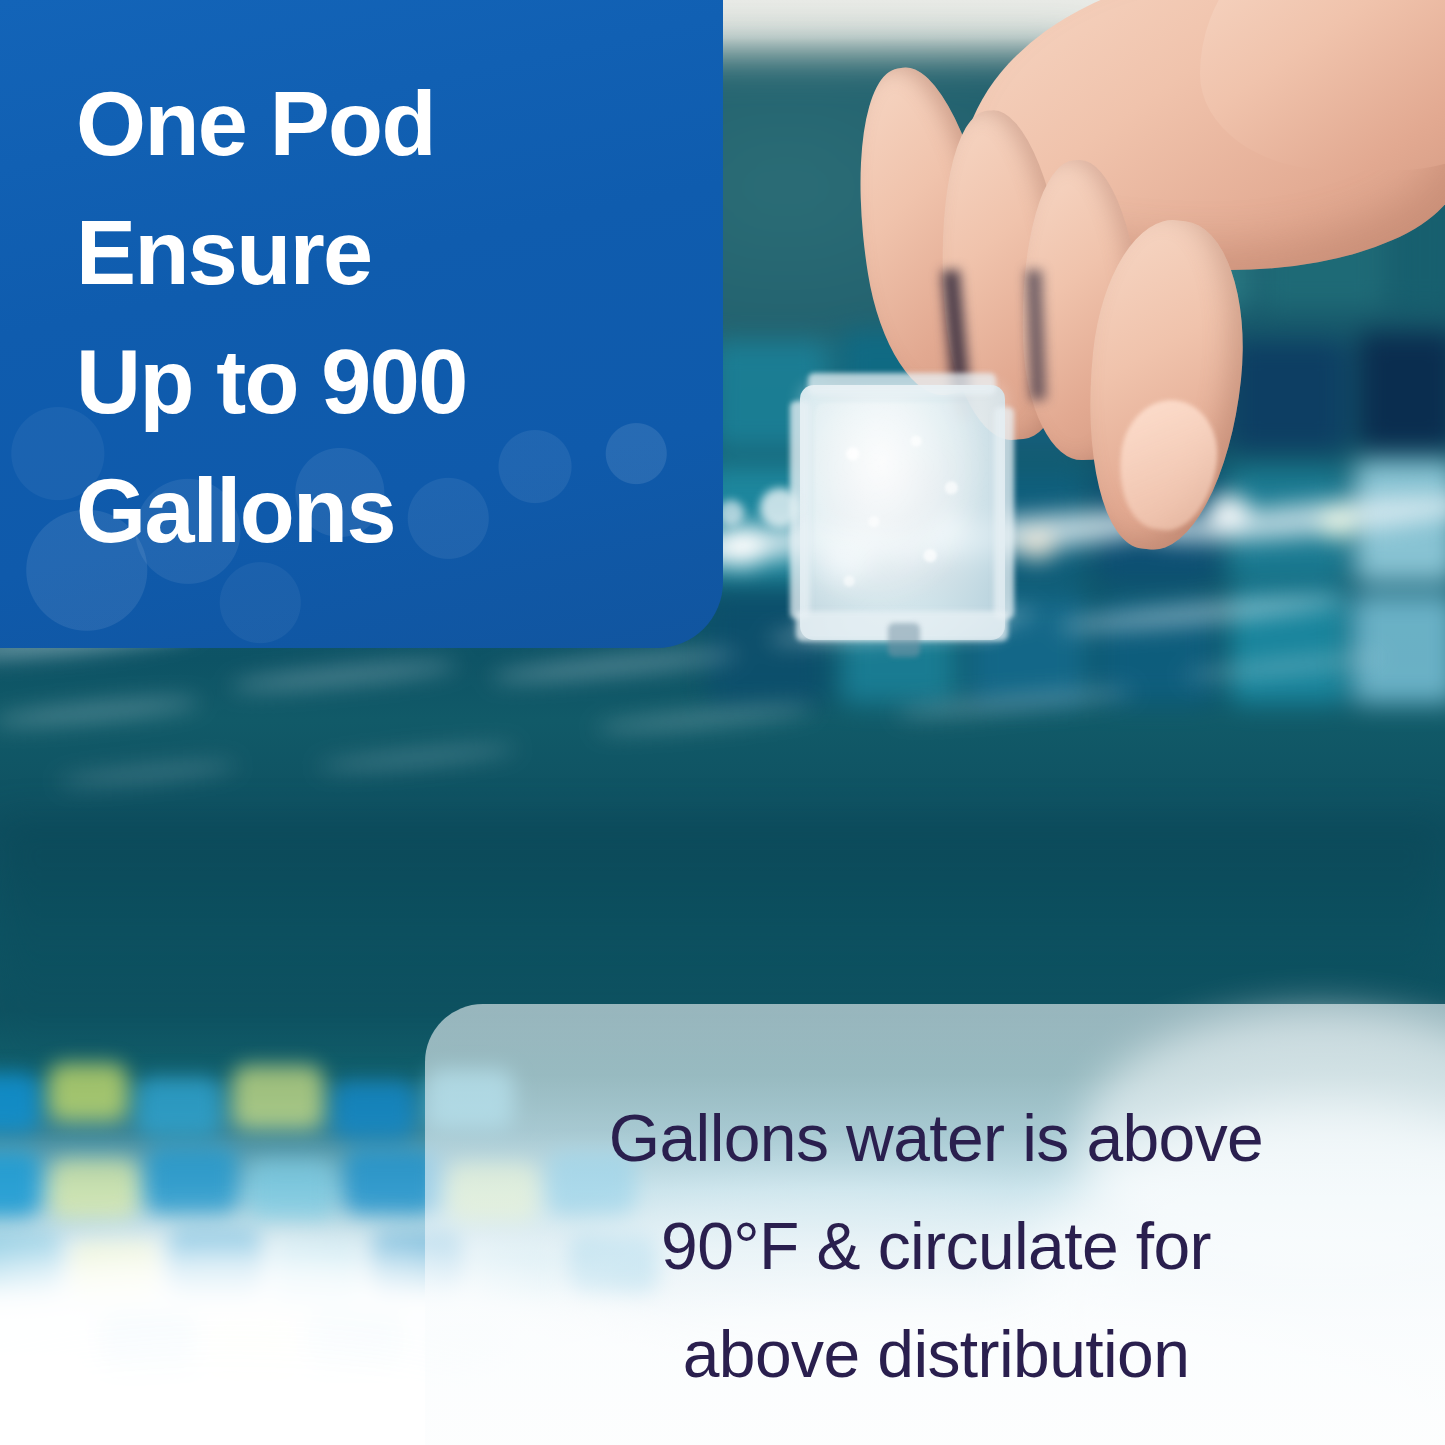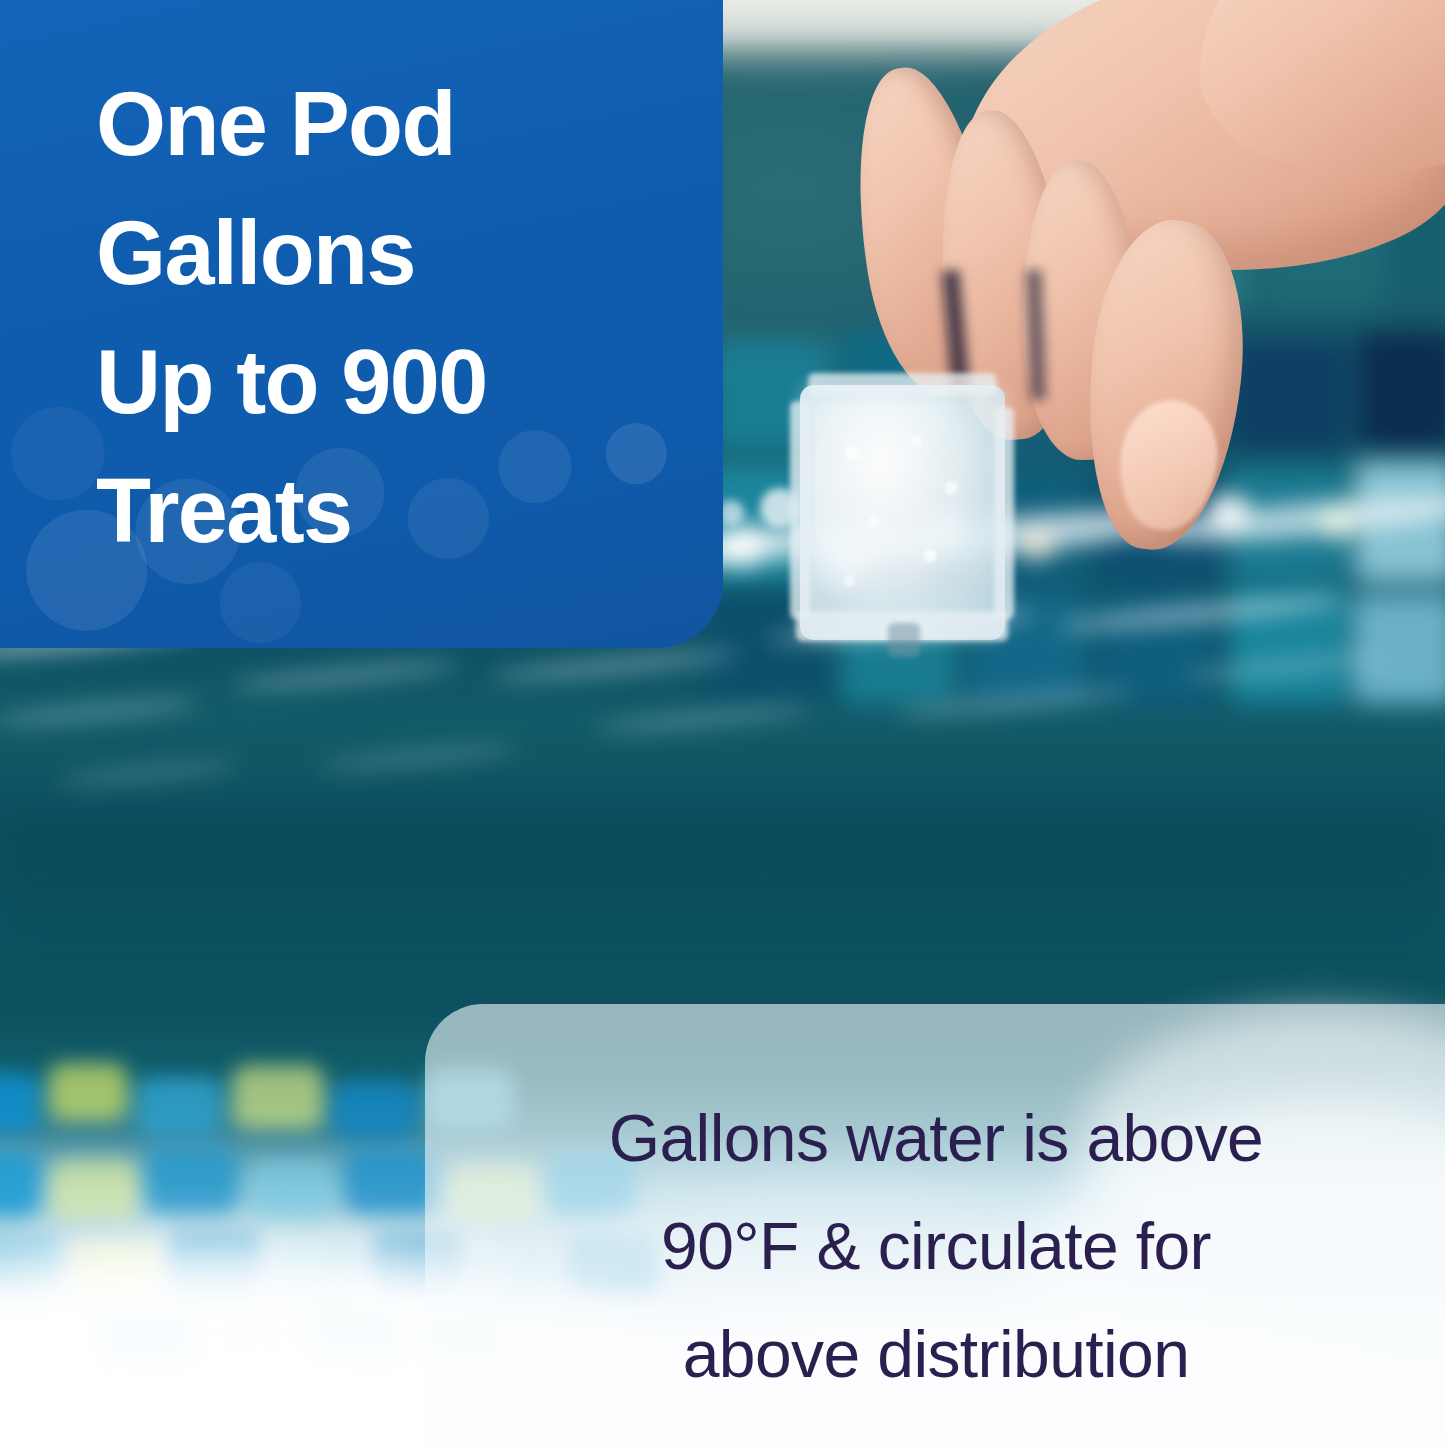--- a/index.html
+++ b/index.html
@@ -119,21 +119,21 @@
       radial-gradient(circle at 26% 82%, rgba(255,255,255,.075) 0 52px, rgba(255,255,255,0) 53px),
       radial-gradient(circle at 47% 76%, rgba(255,255,255,.075) 0 44px, rgba(255,255,255,0) 45px),
       radial-gradient(circle at 62% 80%, rgba(255,255,255,.065) 0 40px, rgba(255,255,255,0) 41px),
       radial-gradient(circle at 74% 72%, rgba(255,255,255,.07) 0 36px, rgba(255,255,255,0) 37px),
       radial-gradient(circle at 88% 70%, rgba(255,255,255,.10) 0 30px, rgba(255,255,255,0) 31px),
       radial-gradient(circle at 8% 70%, rgba(255,255,255,.05) 0 46px, rgba(255,255,255,0) 47px),
       radial-gradient(circle at 36% 93%, rgba(255,255,255,.05) 0 40px, rgba(255,255,255,0) 41px),
       linear-gradient(168deg, #1364b8 0%, #0f5cae 42%, #0f5aab 72%, #11559f 100%);
   }
   .headline {
-    position:absolute; left:96px; top:60px; width:600px;
+    position:absolute; left:76px; top:60px; width:600px;
     color:#ffffff;
     font-size:90px; line-height:129px;
     font-weight:700; letter-spacing:-1.6px;
   }
   .headline .hl-line { display:block; white-space:nowrap; }
 
   
   .caption-panel {
     position:absolute; left:425px; top:1004px; width:1020px; height:441px;
     border-top-left-radius:58px;
@@ -316,23 +316,23 @@
 
     <div style="position:absolute; left:760px; top:488px; width:40px; height:40px; border-radius:50%;
                 background:rgba(226,238,242,.85); filter:blur(4px);"></div>
     <div style="position:absolute; left:718px; top:500px; width:26px; height:26px; border-radius:50%;
                 background:rgba(226,238,242,.7); filter:blur(4px);"></div>
   </div>
 
   <div class="blue-card">
     <div class="headline">
       <span class="hl-line">One Pod</span>
+      <span class="hl-line">Ensure</span>
+      <span class="hl-line">Up to 900</span>
       <span class="hl-line">Gallons</span>
-      <span class="hl-line">Up to 900</span>
-      <span class="hl-line">Treats</span>
     </div>
   </div>
 
   <div class="caption-panel">
     <div class="caption-text">
       <span class="cp-line">Gallons water is above</span>
       <span class="cp-line">90°F &amp; circulate for</span>
       <span class="cp-line">above distribution</span>
     </div>
   </div>

